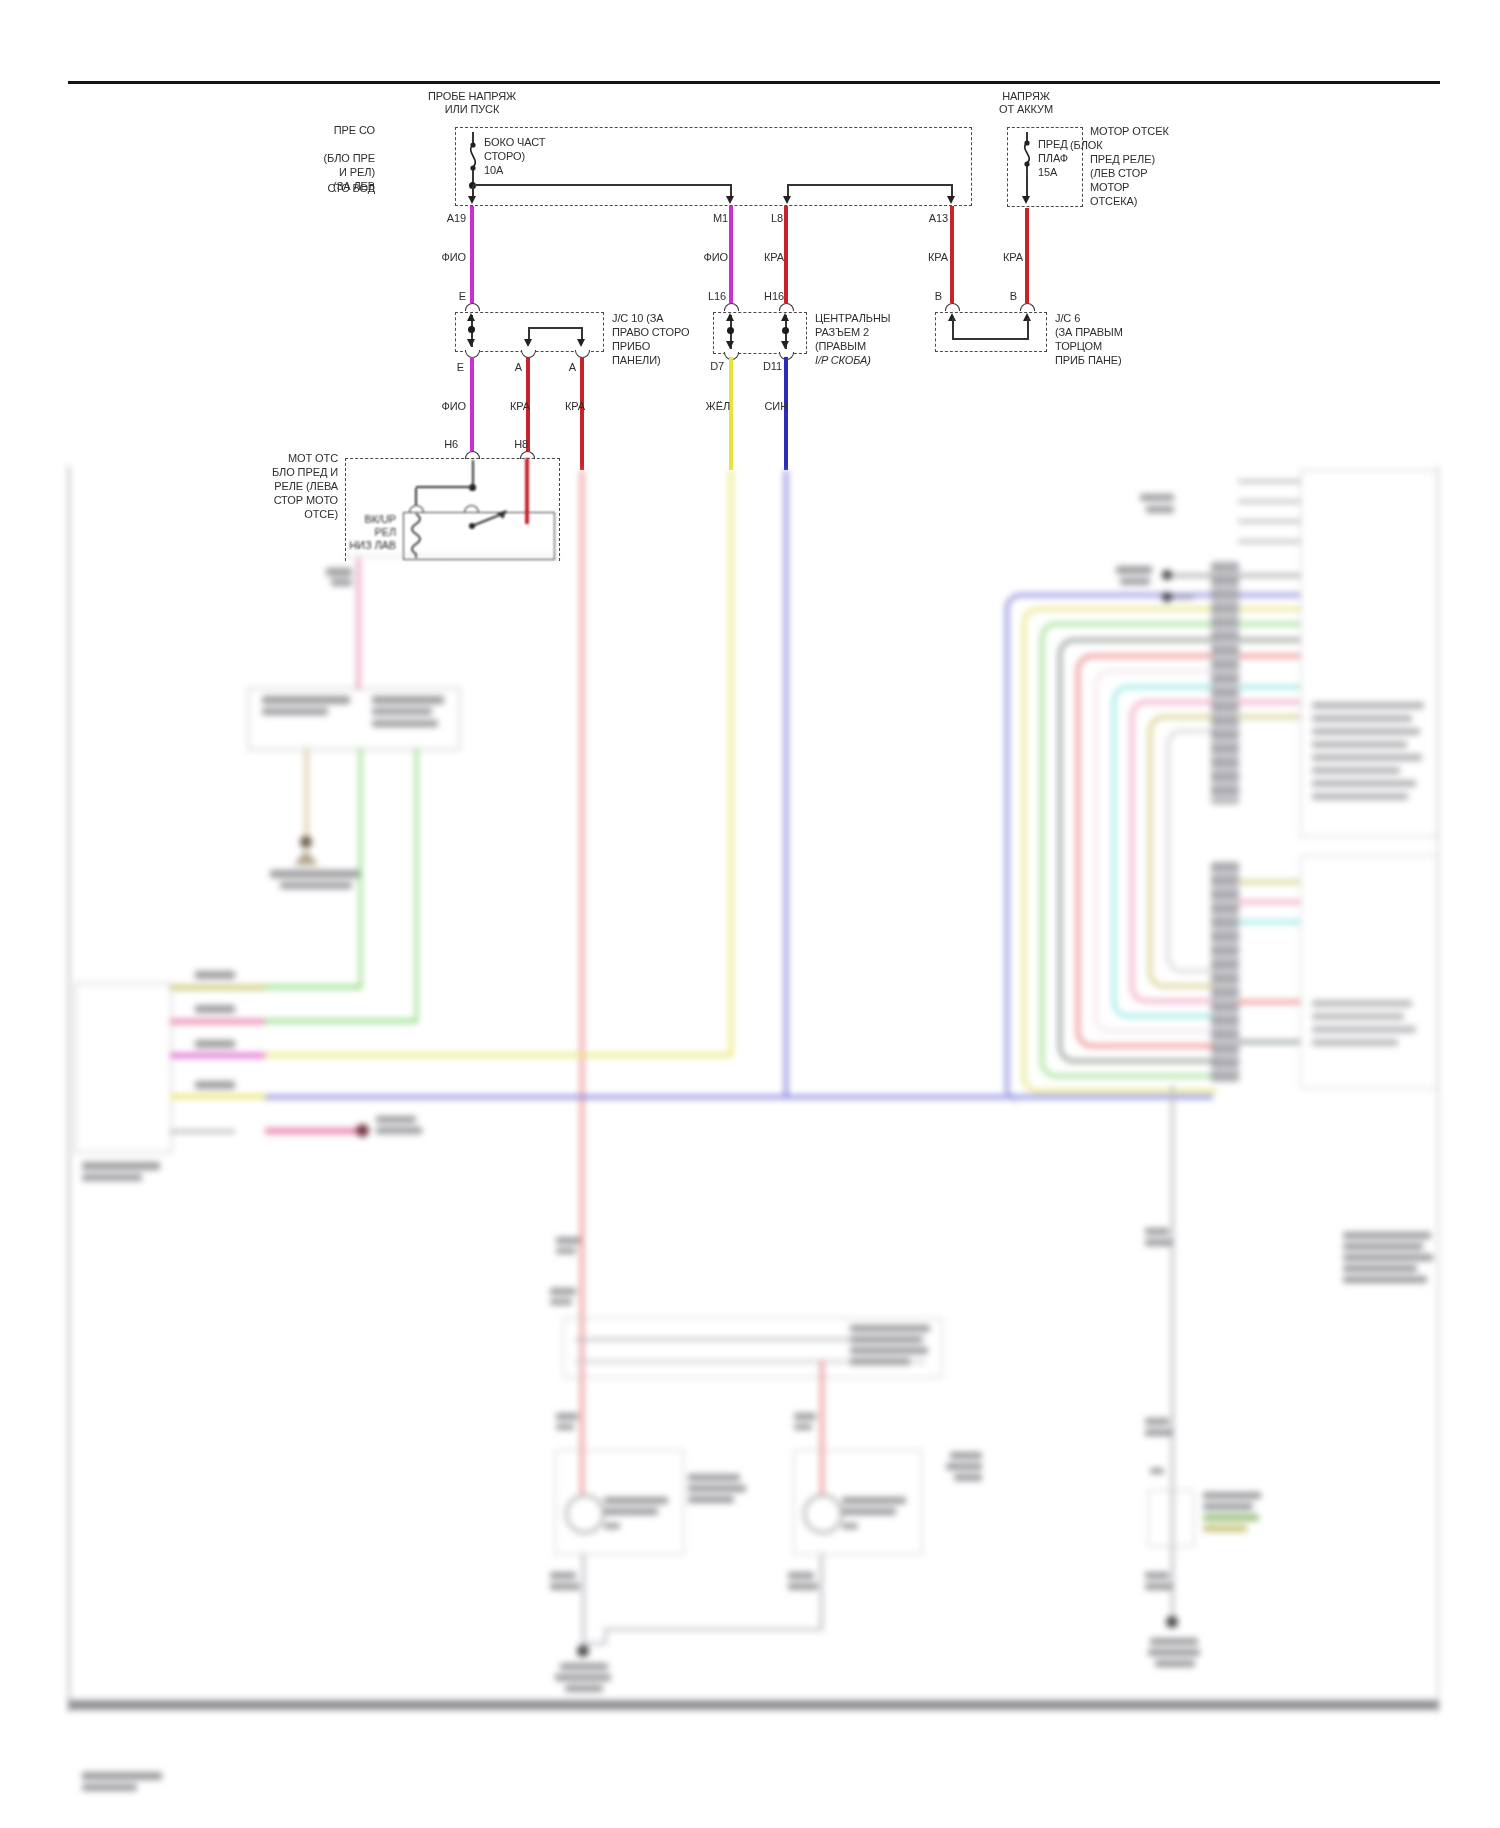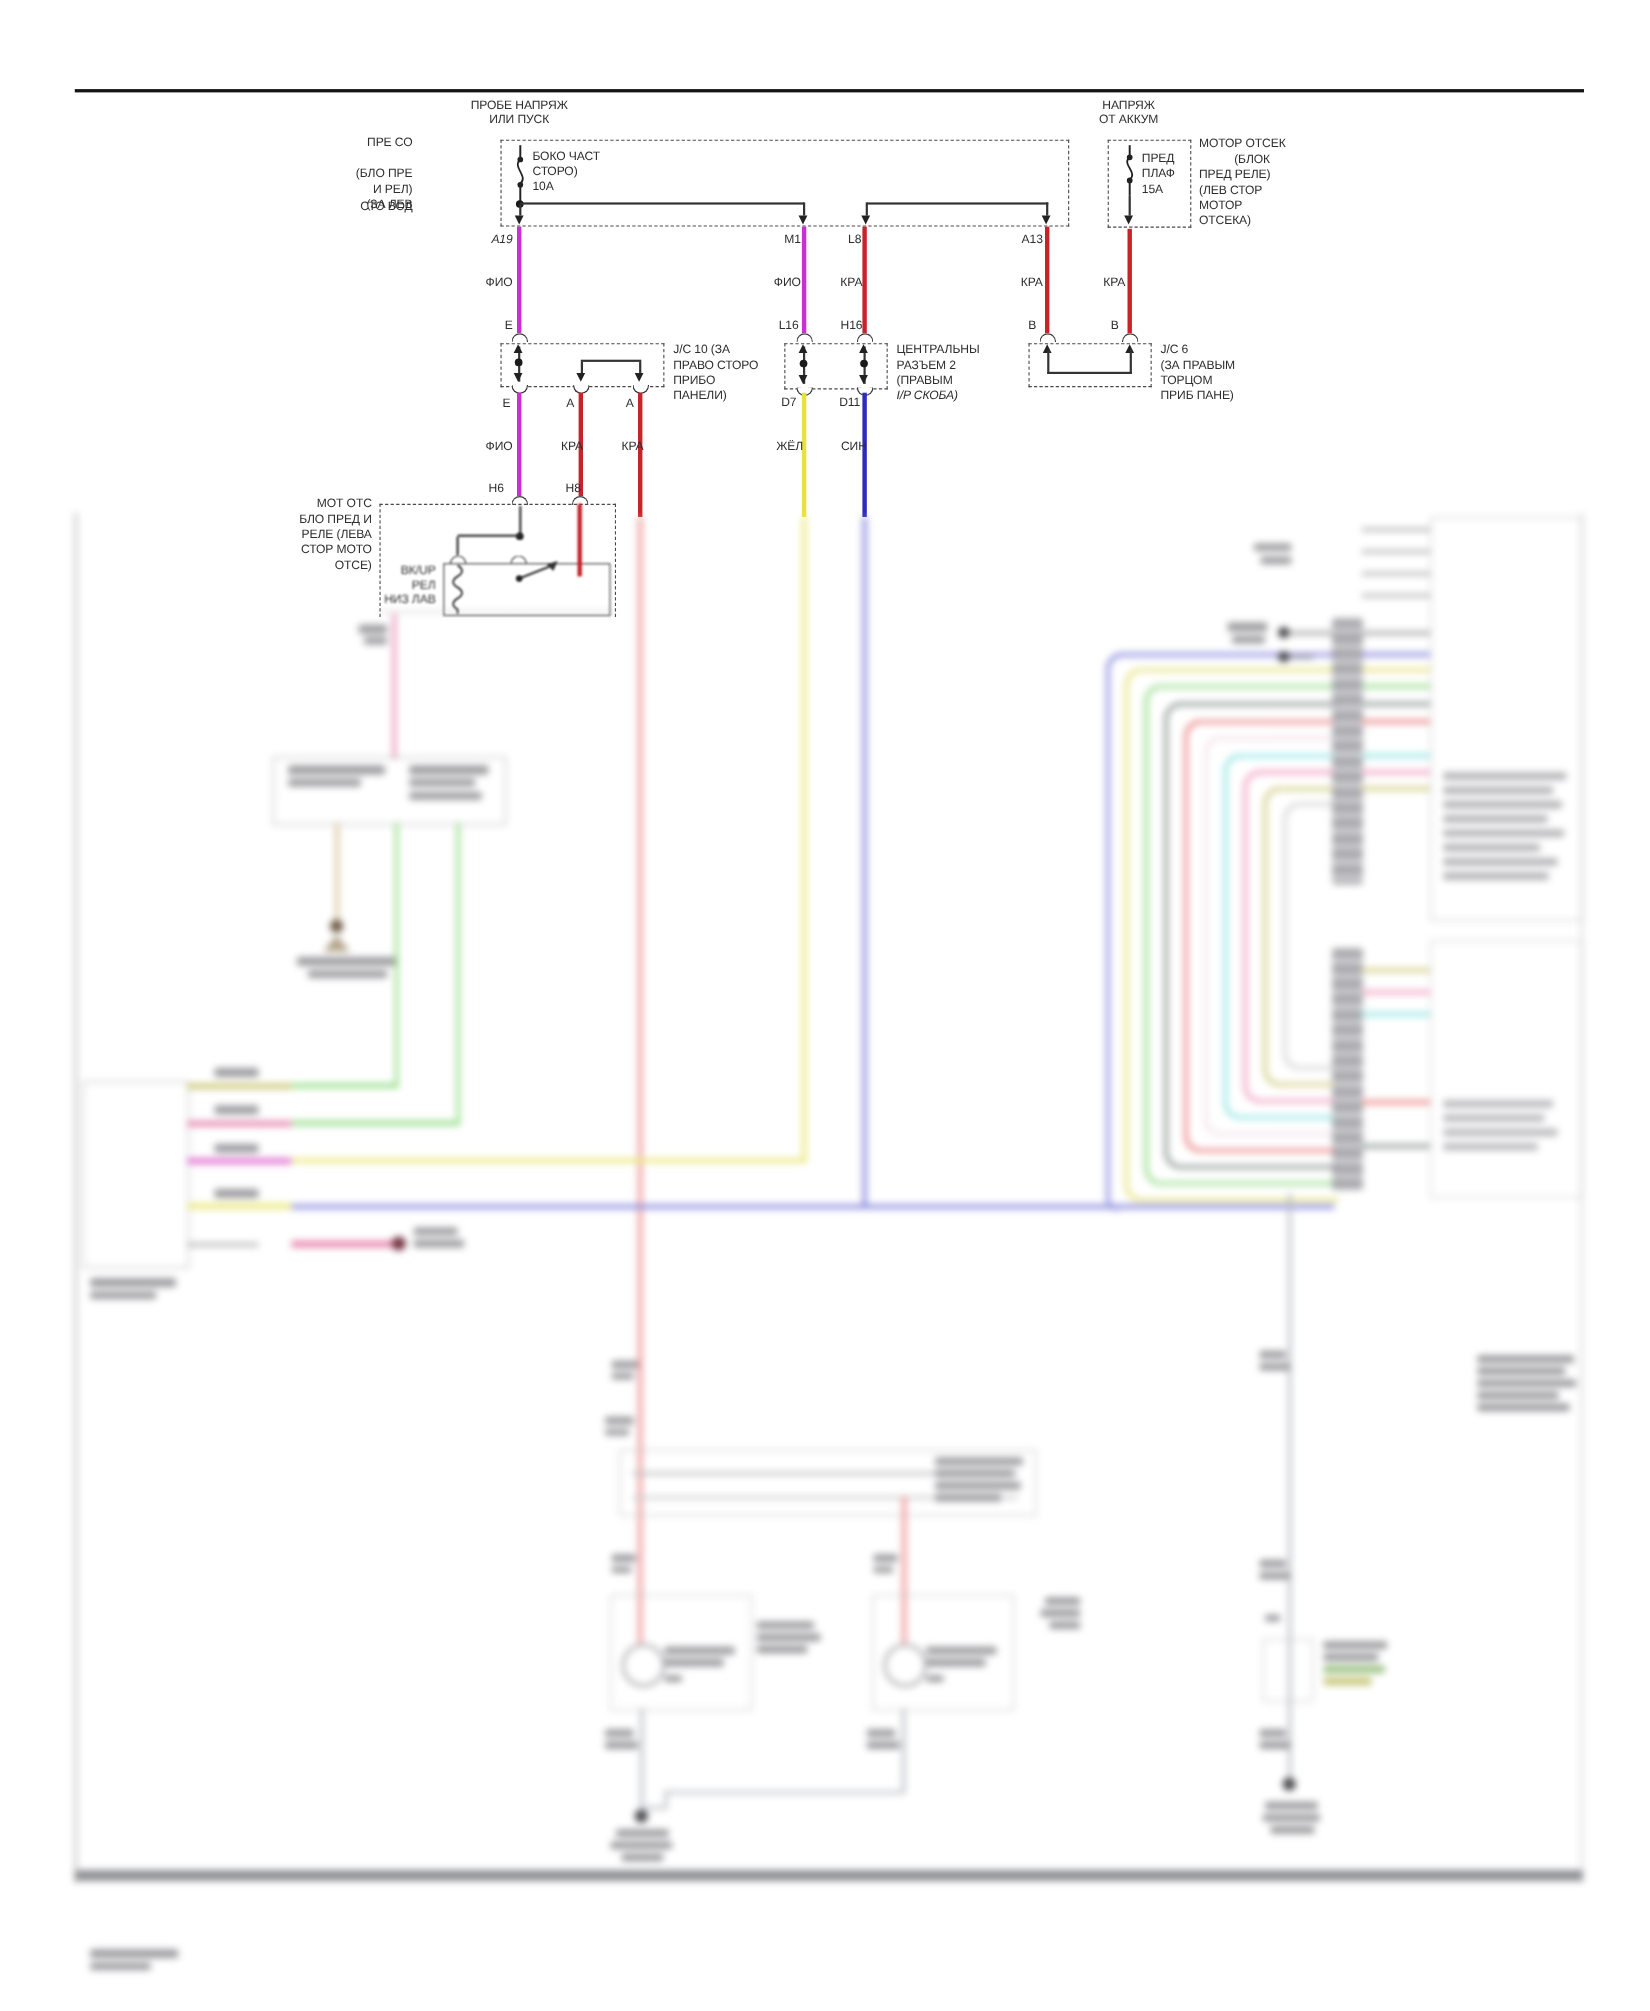--- a/index.html
+++ b/index.html
@@ -64,41 +64,41 @@
     <circle cx="12" cy="11" r="2.6" fill="#222"></circle>
     <path d="M12 11 C 4 17, 20 25, 12 31" stroke="#222" stroke-width="1.6" fill="none"></path>
     <circle cx="12" cy="32" r="2.6" fill="#222"></circle>
     <path d="M12 32 V46" stroke="#222" stroke-width="1.8" fill="none"></path>
   </svg>
   <div class="t" style="left:1038px;top:138px;">ПРЕД</div>
   <div class="t" style="left:1038px;top:152px;">ПЛАФ</div>
   <div class="t" style="left:1038px;top:166px;">15А</div>
 
   <div class="t" style="left:1090px;top:125px;">МОТОР ОТСЕК</div>
-  <div class="t" style="left:1122px;top:139px;">(БЛОК</div>
+  <div class="t" style="left:1070px;top:139px;">(БЛОК</div>
   <div class="t" style="left:1090px;top:153px;">ПРЕД РЕЛЕ)</div>
   <div class="t" style="left:1090px;top:167px;">(ЛЕВ СТОР</div>
   <div class="t" style="left:1090px;top:181px;">МОТОР</div>
   <div class="t" style="left:1090px;top:195px;">ОТСЕКА)</div>
 
   <div class="dot" style="left:469px;top:182px;"></div>
   <div class="lh" style="left:473px;top:184px;width:258px;"></div>
   <div class="lv" style="left:730px;top:184px;height:12px;"></div>
   <div class="arr-dn" style="left:726px;top:196px;"></div>
   <div class="lv" style="left:472px;top:186px;height:10px;"></div>
   <div class="arr-dn" style="left:468px;top:196px;"></div>
   <div class="lh" style="left:788px;top:184px;width:165px;"></div>
   <div class="lv" style="left:787px;top:184px;height:12px;"></div>
   <div class="arr-dn" style="left:783px;top:196px;"></div>
   <div class="lv" style="left:951px;top:184px;height:12px;"></div>
   <div class="arr-dn" style="left:947px;top:196px;"></div>
   <div class="lv" style="left:1026px;top:178px;height:18px;"></div>
   <div class="arr-dn" style="left:1022px;top:196px;"></div>
 
-  <div class="t tr" style="left:430px;top:212px;width:36px;font-style:italic;">A19</div>
+  <div class="t tr" style="left:430px;top:212px;width:36px;">A19</div>
   <div class="t tr" style="left:696px;top:212px;width:32px;">M1</div>
   <div class="t tr" style="left:753px;top:212px;width:30px;">L8</div>
   <div class="t tr" style="left:910px;top:212px;width:38px;">A13</div>
 
   <div class="wv" style="left:470px;top:206px;height:97px;background:var(--violet);"></div>
   <div class="wv" style="left:729px;top:206px;height:97px;background:var(--violet);"></div>
   <div class="wv" style="left:784px;top:206px;height:97px;background:var(--red);"></div>
   <div class="wv" style="left:950px;top:206px;height:97px;background:var(--red);"></div>
   <div class="wv" style="left:1025px;top:208px;height:95px;background:var(--red);"></div>
 

